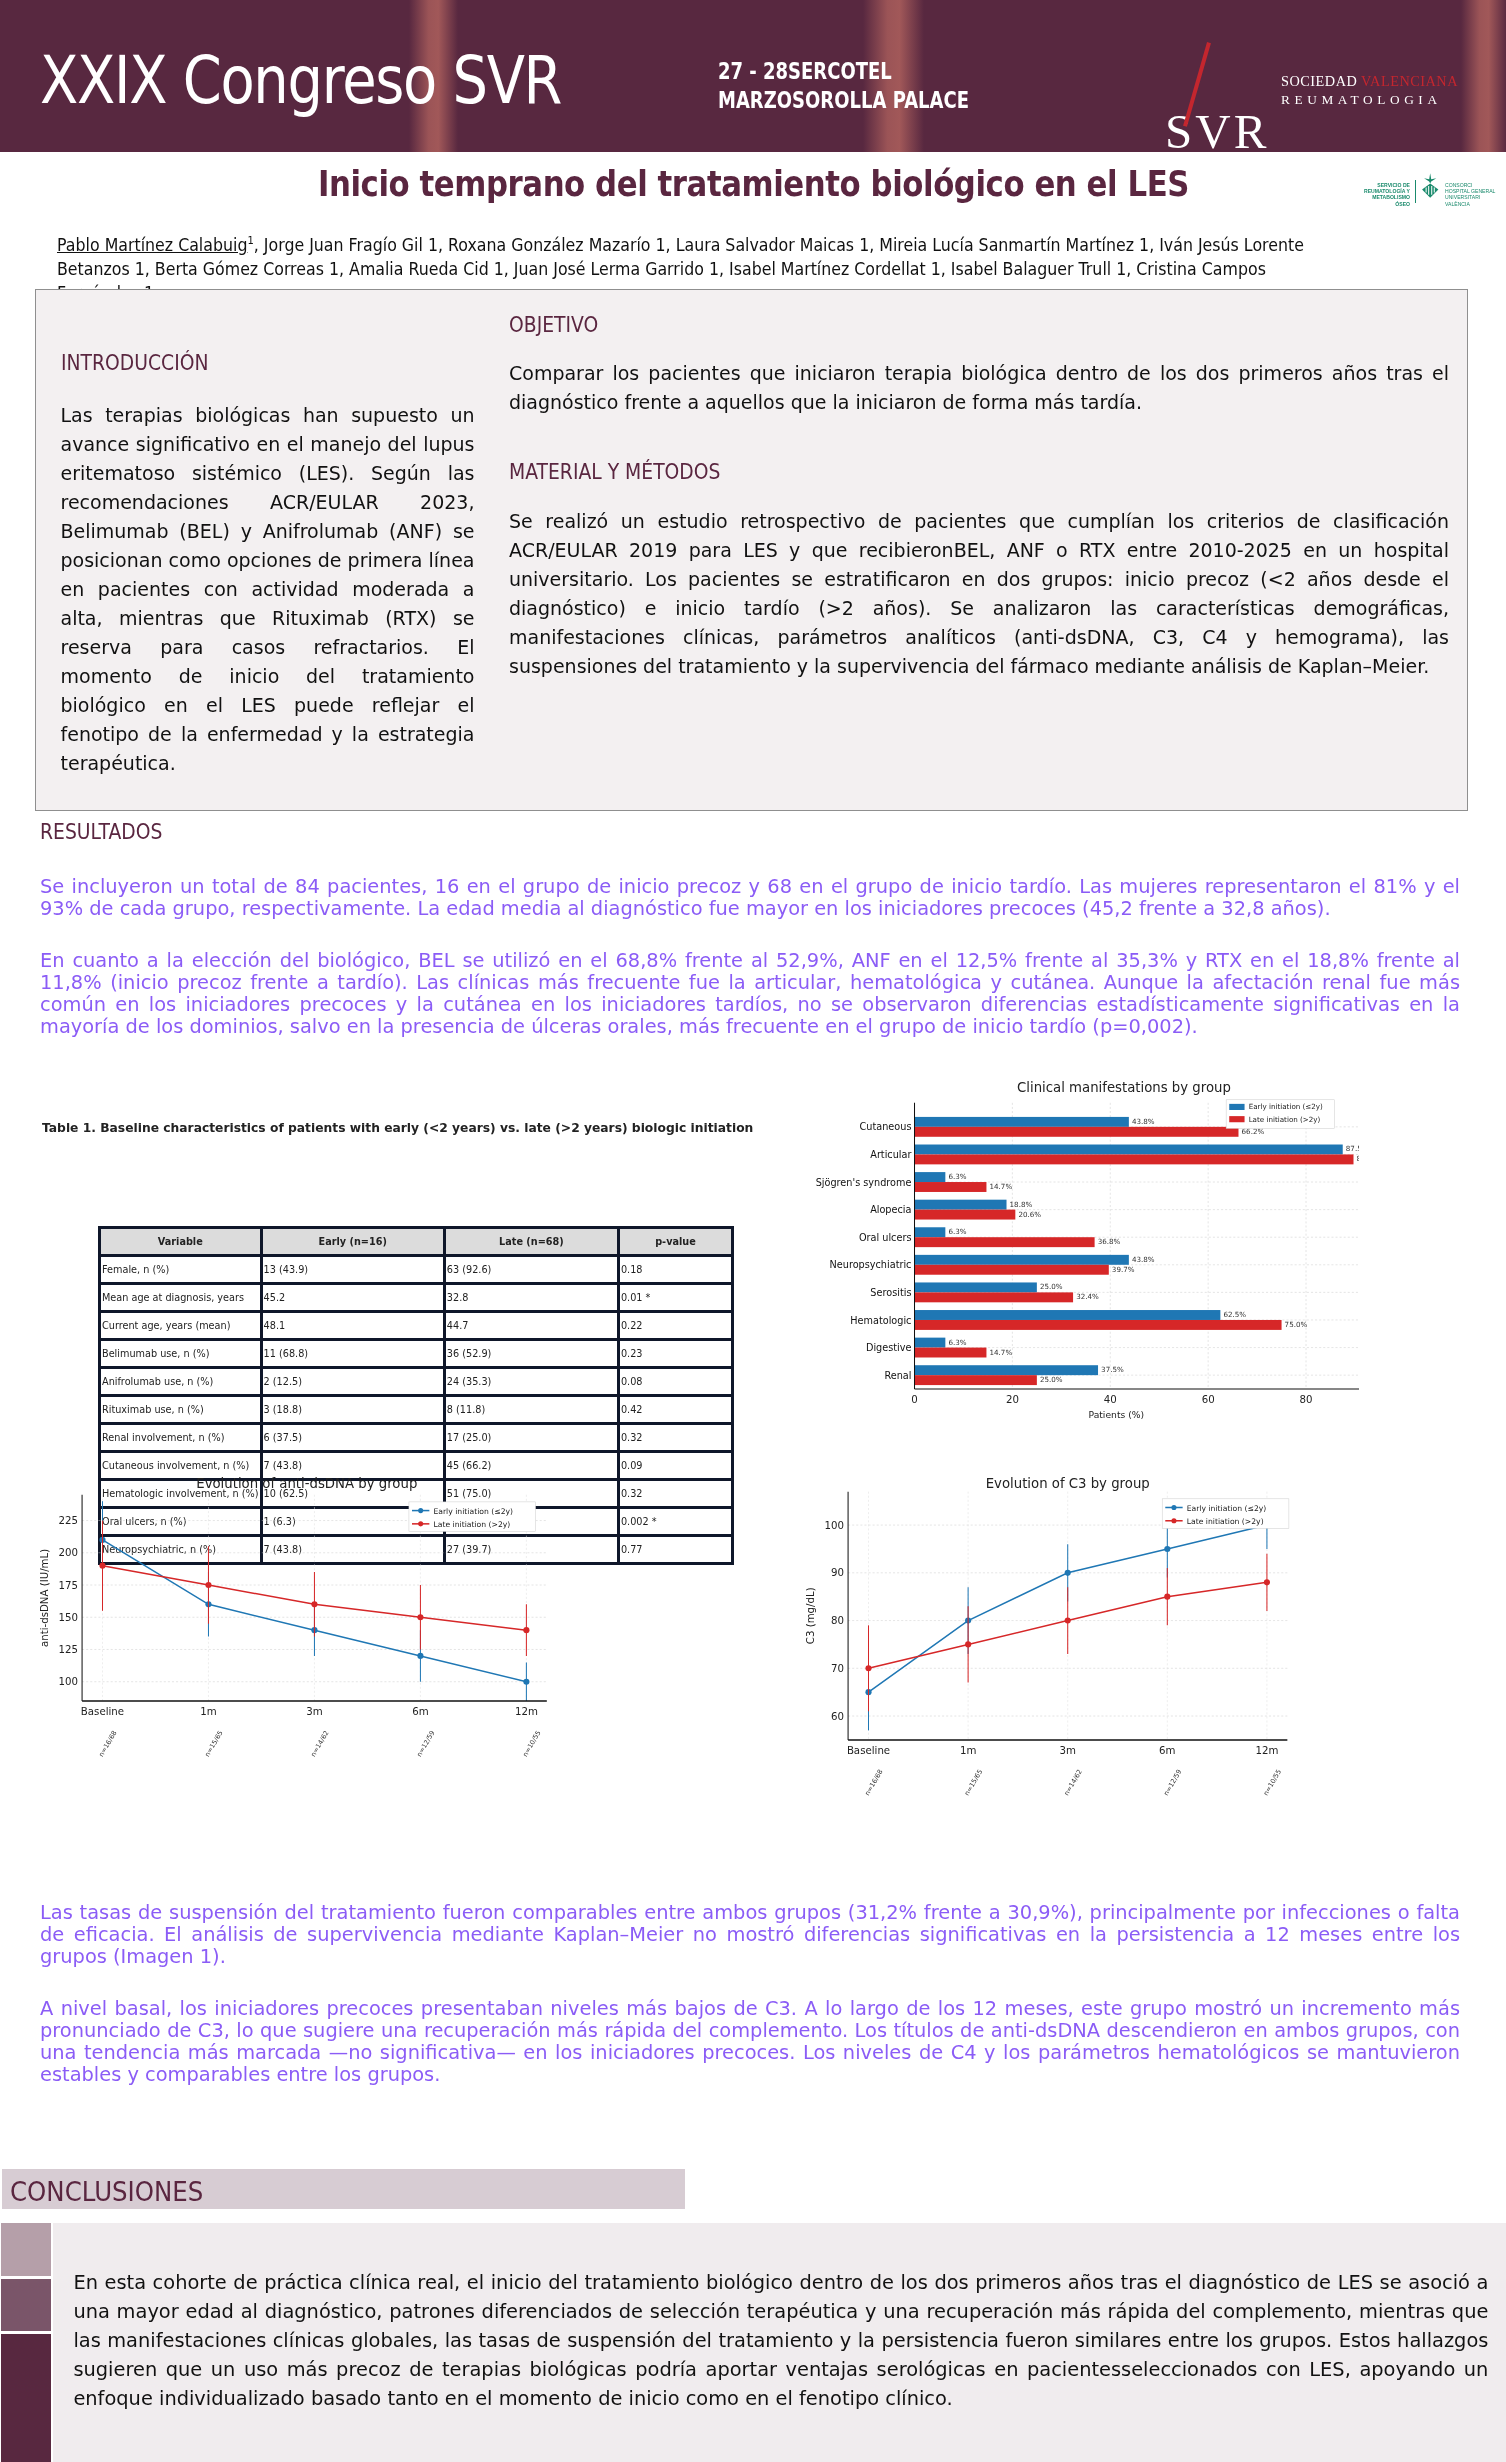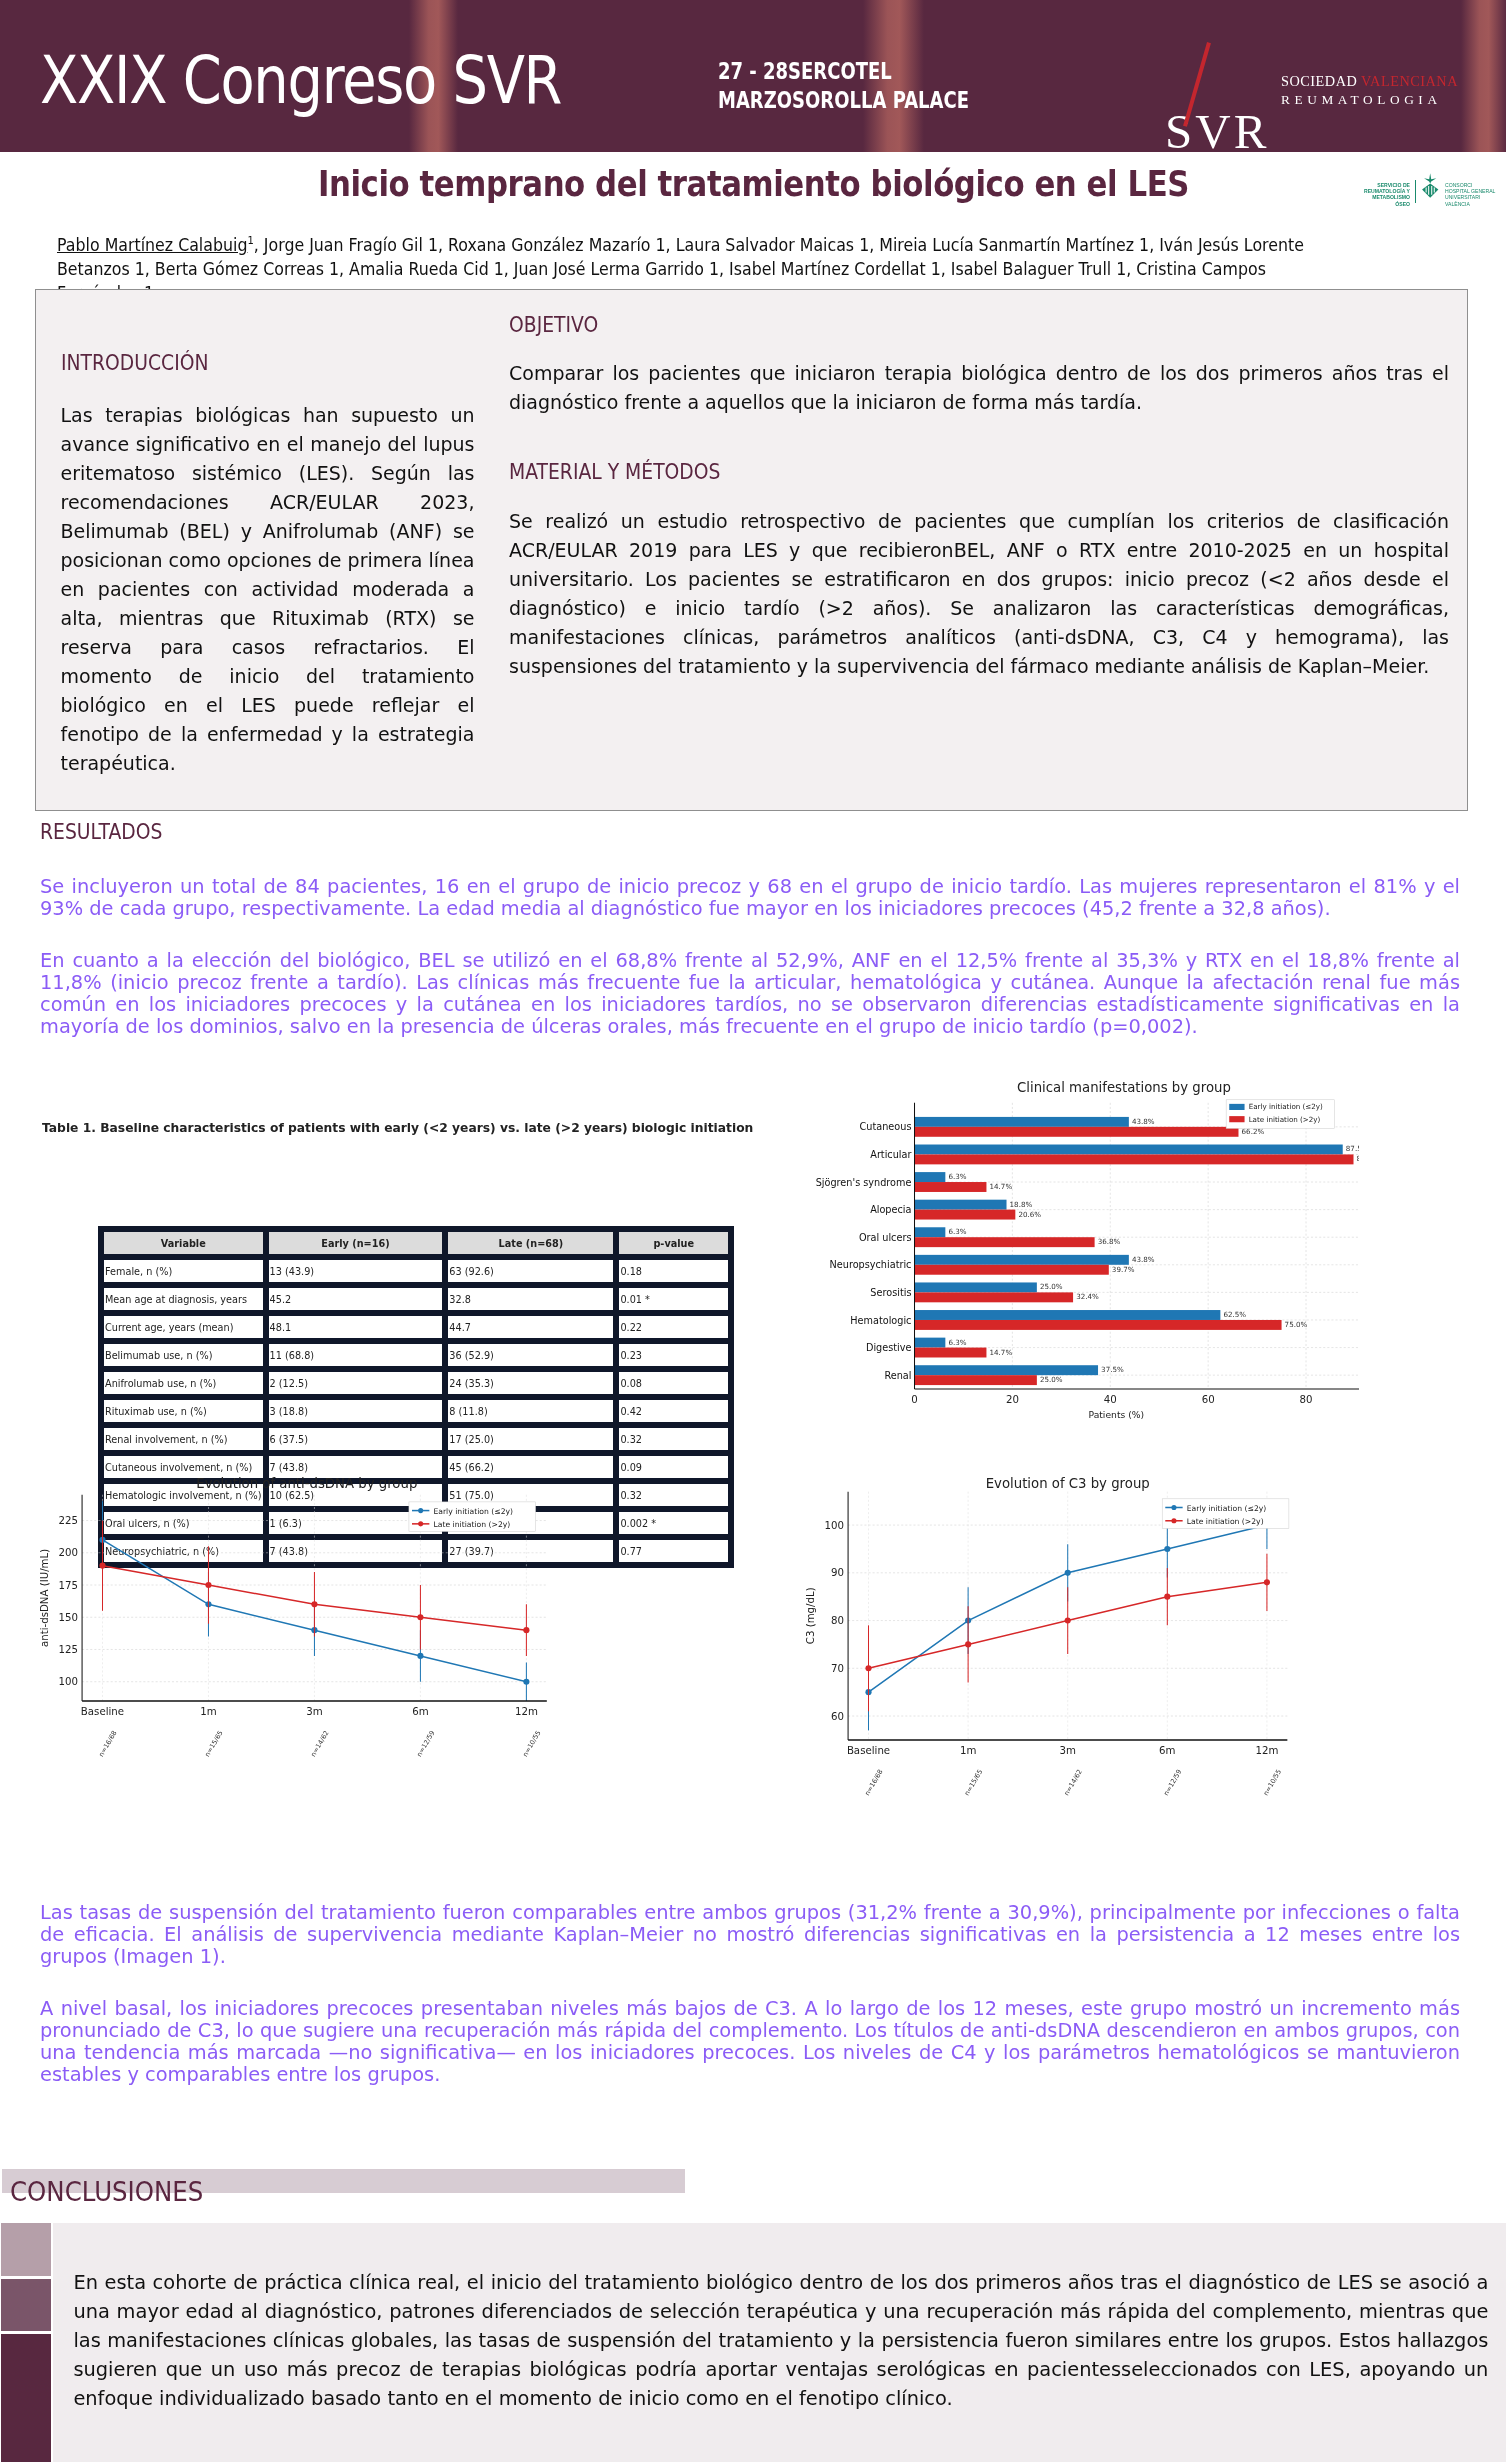--- a/index.html
+++ b/index.html
@@ -36,28 +36,28 @@
   .col-right .sec-head { margin-bottom: 22.5px; }
   .col-right .gap { height: 43px; }
 
   .results-head { position: absolute; left: 40px; top: 820px; }
   .results-text { position: absolute; left: 40px; top: 876px; width: 1420px; }
   .results-text p, .results-text2 p { font-family: "DejaVu Sans", sans-serif; font-size: 19.4px; line-height: 22px; text-align: justify; color: #8b5cf6; margin-bottom: 30px; }
   .results-text2 { position: absolute; left: 40px; top: 1902px; width: 1420px; }
 
   .table-title { position: absolute; left: 42px; top: 1120px; font-family: "DejaVu Sans", sans-serif; font-weight: bold; font-size: 12.8px; color: #222; white-space: nowrap; transform: scaleX(0.96); transform-origin: left top; }
   .tbl { position: absolute; left: 98px; top: 1226px; width: 636px; border-collapse: collapse; font-family: "DejaVu Sans", sans-serif; font-size: 9.7px; color: #222; }
-  .tbl th, .tbl td { border: 6px solid #0f172a; height: 28px; padding: 0 1px; white-space: nowrap; }
+  .tbl th, .tbl td { border: 3px solid #0f172a; height: 28px; padding: 0 1px; white-space: nowrap; }
   .tbl th { background: #dcdcdc; font-weight: bold; }
   .tbl td:first-child { width: 159px; }
 
   .chart { position: absolute; }
   .chart svg { display: block; }
 
-  .concl-head { position: absolute; left: 2px; top: 2169px; width: 683px; height: 24px; background: #d7ccd3; }
+  .concl-head { position: absolute; left: 2px; top: 2169px; width: 683px; height: 40px; background: #d7ccd3; }
   .concl-head .sec-head { position: absolute; left: 8.2px; top: 7.2px; font-size: 26.6px; color: #5a2640; }
   .concl-box { position: absolute; left: 53px; top: 2223px; width: 1453px; height: 239px; background: #f0ecee; }
   .concl-box p { position: absolute; left: 20.4px; top: 45px; width: 1415px; font-family: "DejaVu Sans", sans-serif; font-size: 19.4px; line-height: 29px; text-align: justify; color: #111; }
   .blk { position: absolute; left: 1px; width: 50px; }
 </style>
 </head>
 <body>
 
 <div class="banner">
   <div class="stripe" style="left:409px;width:49px;"></div>

